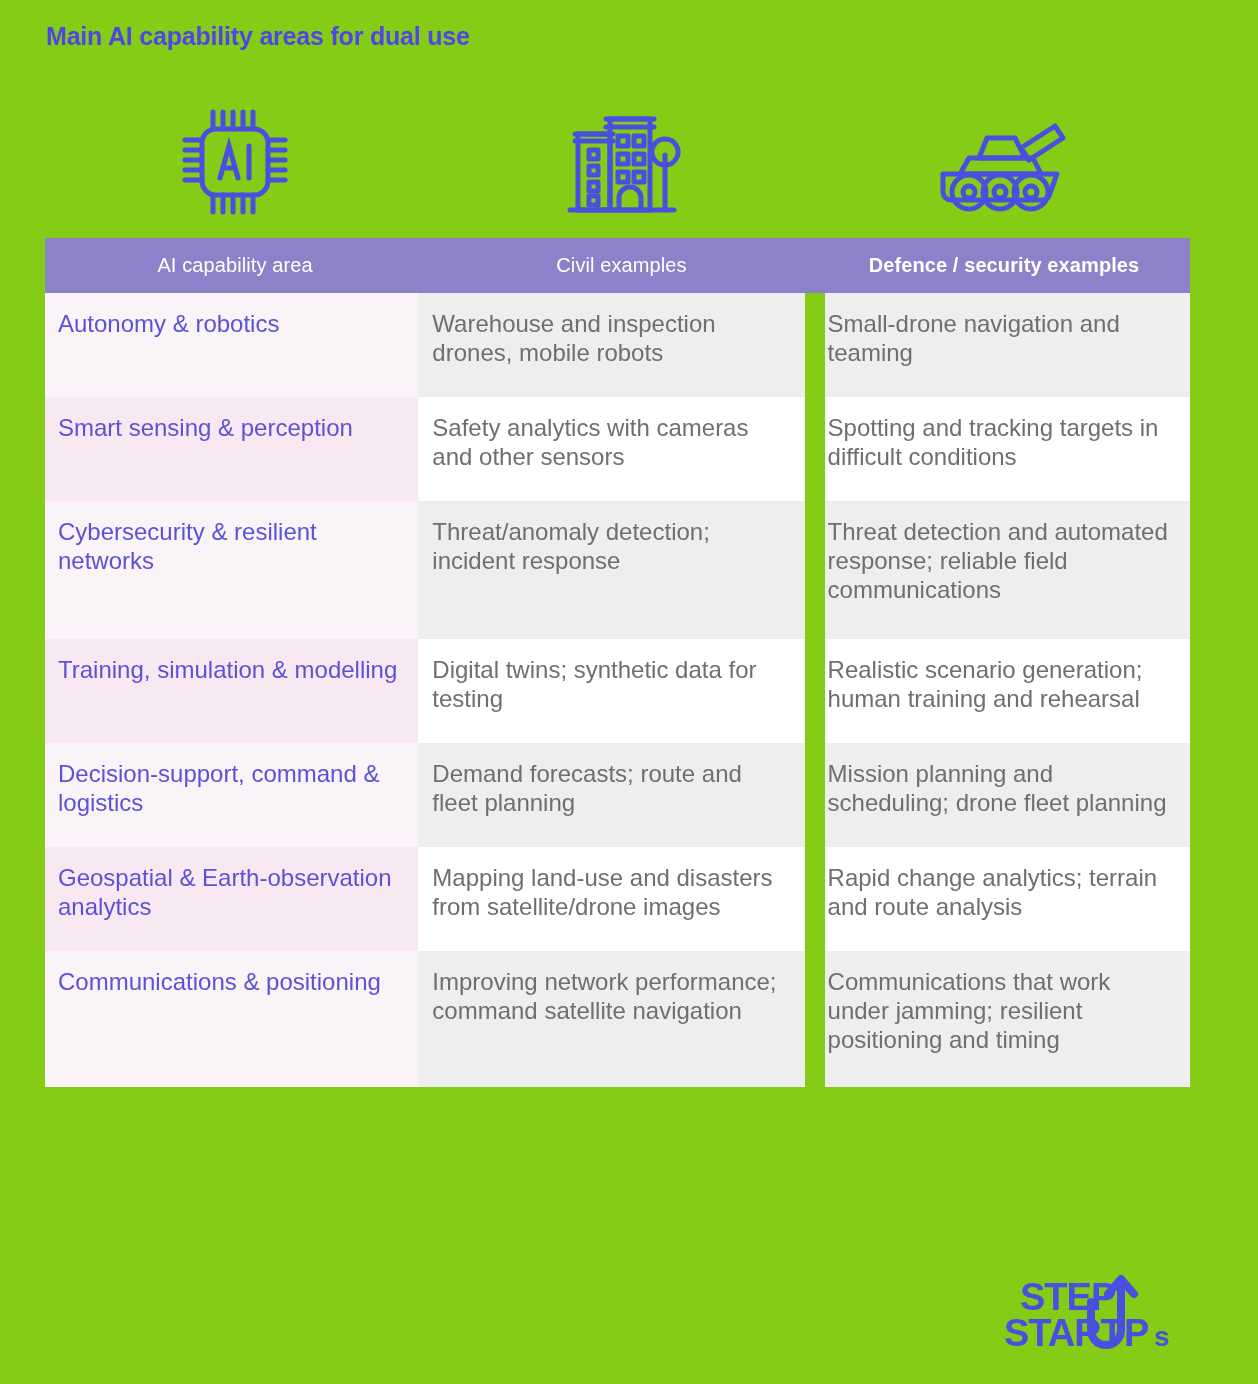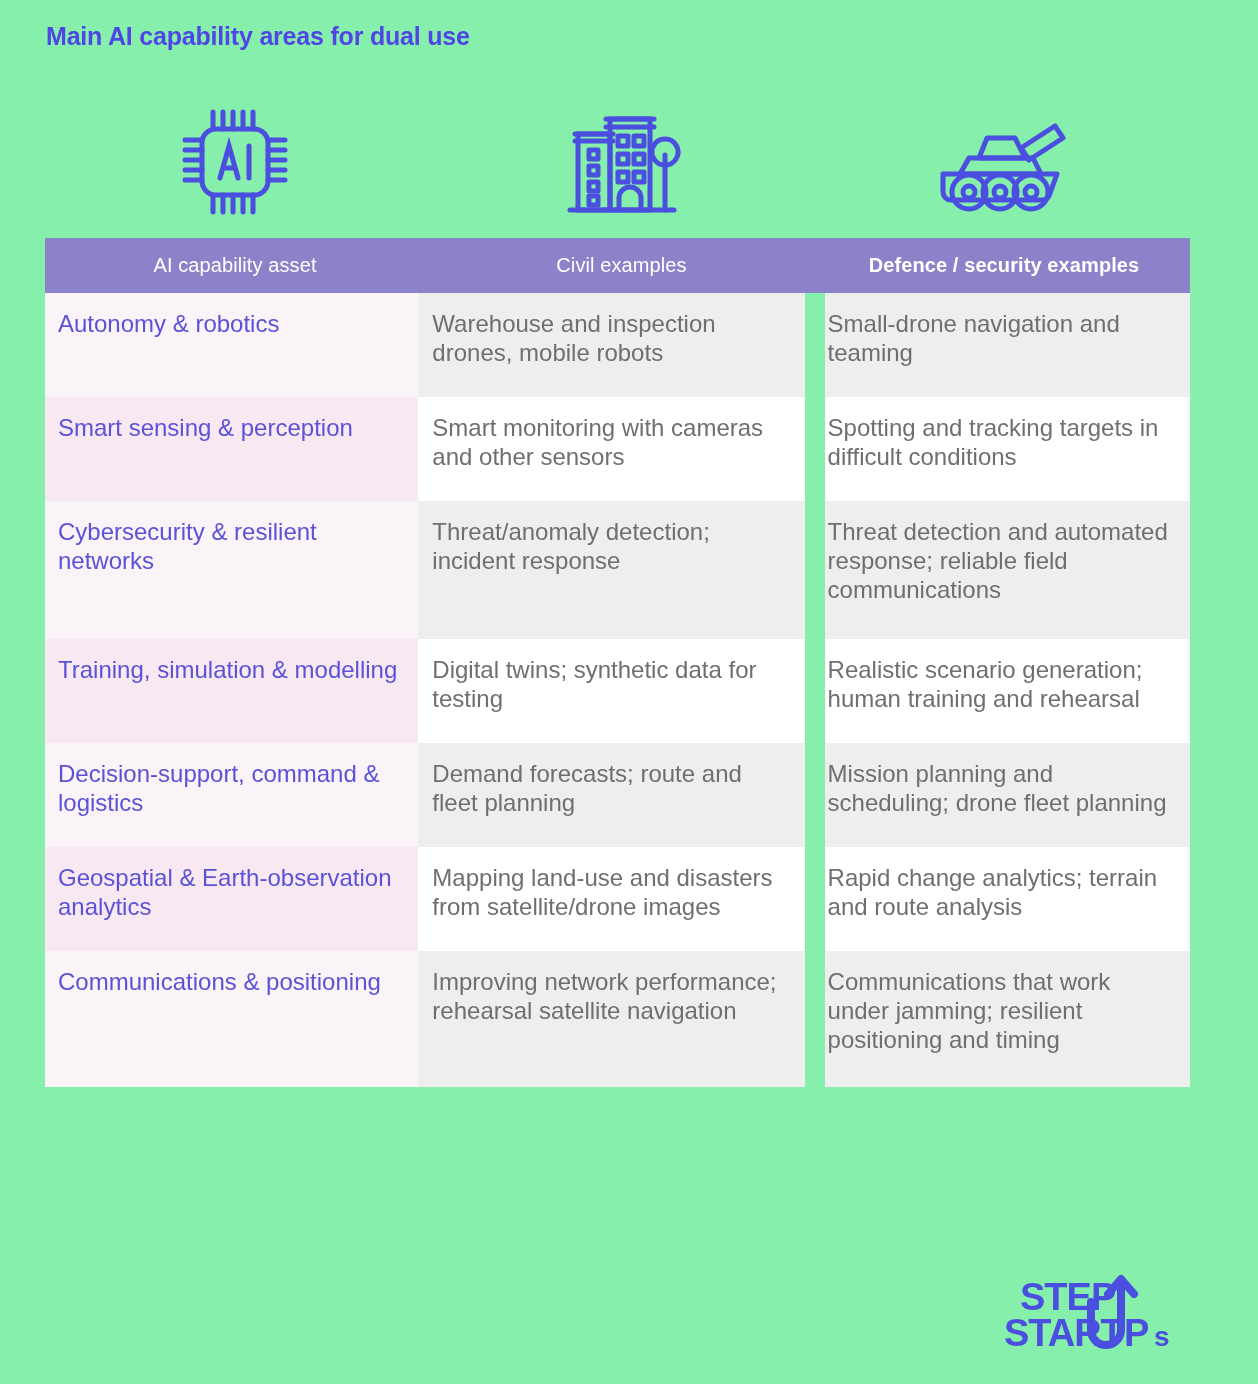--- a/index.html
+++ b/index.html
@@ -3,21 +3,21 @@
 <meta charset="utf-8">
 <style>
   * { box-sizing: border-box; margin: 0; padding: 0; }
   html, body {
     width: 1258px;
     height: 1384px;
     background: #ffffff;
     font-family: "Liberation Sans", sans-serif;
     overflow: hidden;
   }
-  .page { position: relative; width: 1258px; height: 1384px; background: #86efac; }
+  .page { position: relative; width: 1258px; height: 1384px; background: #84cc16; }
 
   
   .title {
     position: absolute;
     left: 46px;
     top: 22px;
     font-size: 25px;
     font-weight: bold;
     color: #4f46e5;
     letter-spacing: -0.2px;
@@ -197,34 +197,34 @@
         <circle cx="102" cy="90" r="17"></circle>
         <circle cx="102" cy="90" r="6"></circle>
       </svg>
     </div>
 
   </div>
 
   <div class="table">
 
     <div class="thead">
-      <div class="th col1">AI capability asset</div>
+      <div class="th col1">AI capability area</div>
       <div class="th col2">Civil examples</div>
       <div class="th col3">Defence / security examples</div>
     </div>
 
     <div class="trow h1">
       <div class="td c1 col1">Autonomy &amp; robotics</div>
       <div class="td c2 col2">Warehouse and inspection drones, mobile robots</div>
       <div class="td c3 col3">Small-drone navigation and teaming</div>
     </div>
 
     <div class="trow h2">
       <div class="td c1 col1">Smart sensing &amp; perception</div>
-      <div class="td c2 col2">Smart monitoring with cameras and other sensors</div>
+      <div class="td c2 col2">Safety analytics with cameras and other sensors</div>
       <div class="td c3 col3">Spotting and tracking targets in difficult conditions</div>
     </div>
 
     <div class="trow h3">
       <div class="td c1 col1">Cybersecurity &amp; resilient networks</div>
       <div class="td c2 col2">Threat/anomaly detection; incident response</div>
       <div class="td c3 col3">Threat detection and automated response; reliable field communications</div>
     </div>
 
     <div class="trow h5">
@@ -241,21 +241,21 @@
 
 
     <div class="trow h7">
       <div class="td c1 col1">Geospatial &amp; Earth-observation analytics</div>
       <div class="td c2 col2">Mapping land-use and disasters from satellite/drone images</div>
       <div class="td c3 col3">Rapid change analytics; terrain and route analysis</div>
     </div>
 
     <div class="trow h8">
       <div class="td c1 col1">Communications &amp; positioning</div>
-      <div class="td c2 col2">Improving network performance; rehearsal satellite navigation</div>
+      <div class="td c2 col2">Improving network performance; command satellite navigation</div>
       <div class="td c3 col3">Communications that work under jamming; resilient positioning and timing</div>
     </div>
 
   </div>
 
   <div class="logo">
     <svg width="190" height="100" viewBox="0 0 190 100">
       <g fill="#4b4fe0" font-family="Liberation Sans, sans-serif" font-weight="bold" font-size="38" letter-spacing="-1">
         <text x="18" y="48">STEP</text>
         <text x="2" y="84">START</text>

